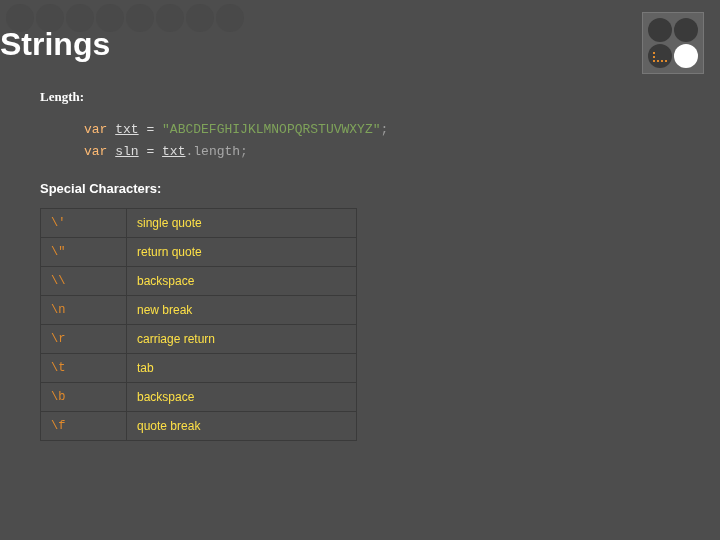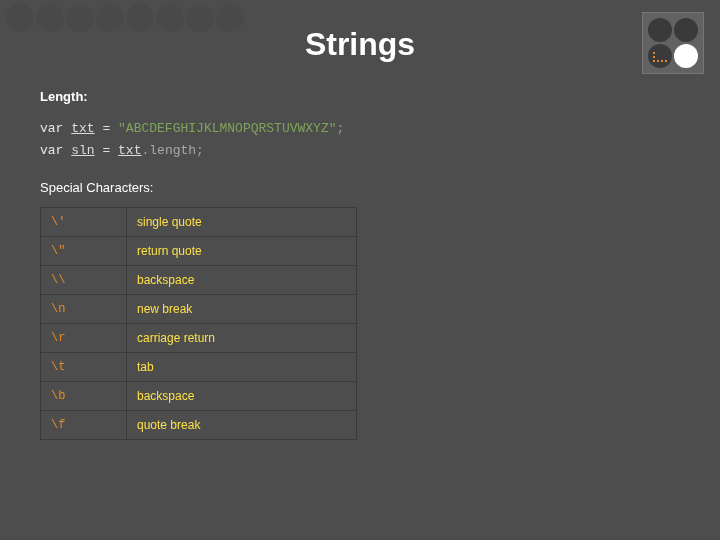--- a/index.html
+++ b/index.html
@@ -47,54 +47,54 @@
   .c3::after {
     content: "";
     position: absolute;
     left: 5px; top: 8px;
     width: 12px; height: 8px;
     border-left: 2px dotted #e08a2c;
     border-bottom: 2px dotted #e08a2c;
   }
   .c4 { background: #ffffff; }
   .title {
-    text-align: center;
     font-size: 32px;
     font-weight: bold;
     padding-top: 26px;
   }
   .content {
     padding: 26px 40px 0 40px;
   }
   .label {
     font-size: 13px;
     font-weight: bold;
     margin-bottom: 14px;
+    font-family: Liberation Serif, serif;
   }
   .code {
     font-family: "Courier New", monospace;
     font-size: 13px;
     line-height: 1.7;
     margin-bottom: 18px;
     white-space: pre;
   }
-  .kw-var { color: #e5e5e5; }
+  .kw-var { color: #fdba74; margin-left: 44px; }
   .kw-id  { color: #dcdcdc; text-decoration: underline; }
   .kw-op  { color: #dcdcdc; }
   .kw-str { color: #7fa35a; }
   .kw-mem { color: #a8a8a8; }
   .kw-semi{ color: #9a9a9a; }
   .row2 {
     display: flex;
     justify-content: space-between;
     align-items: baseline;
     margin-bottom: 12px;
     padding-right: 70px;
   }
-  .row2 .lbl { font-size: 13px; font-weight: normal; }
+  .row2 .lbl { font-size: 13px; font-weight: bold; }
   table {
     border-collapse: collapse;
     font-size: 12px;
   }
   td {
     border: 1px solid #3a3a3a;
     padding: 7px 10px;
     vertical-align: middle;
   }
   td.col1 {

